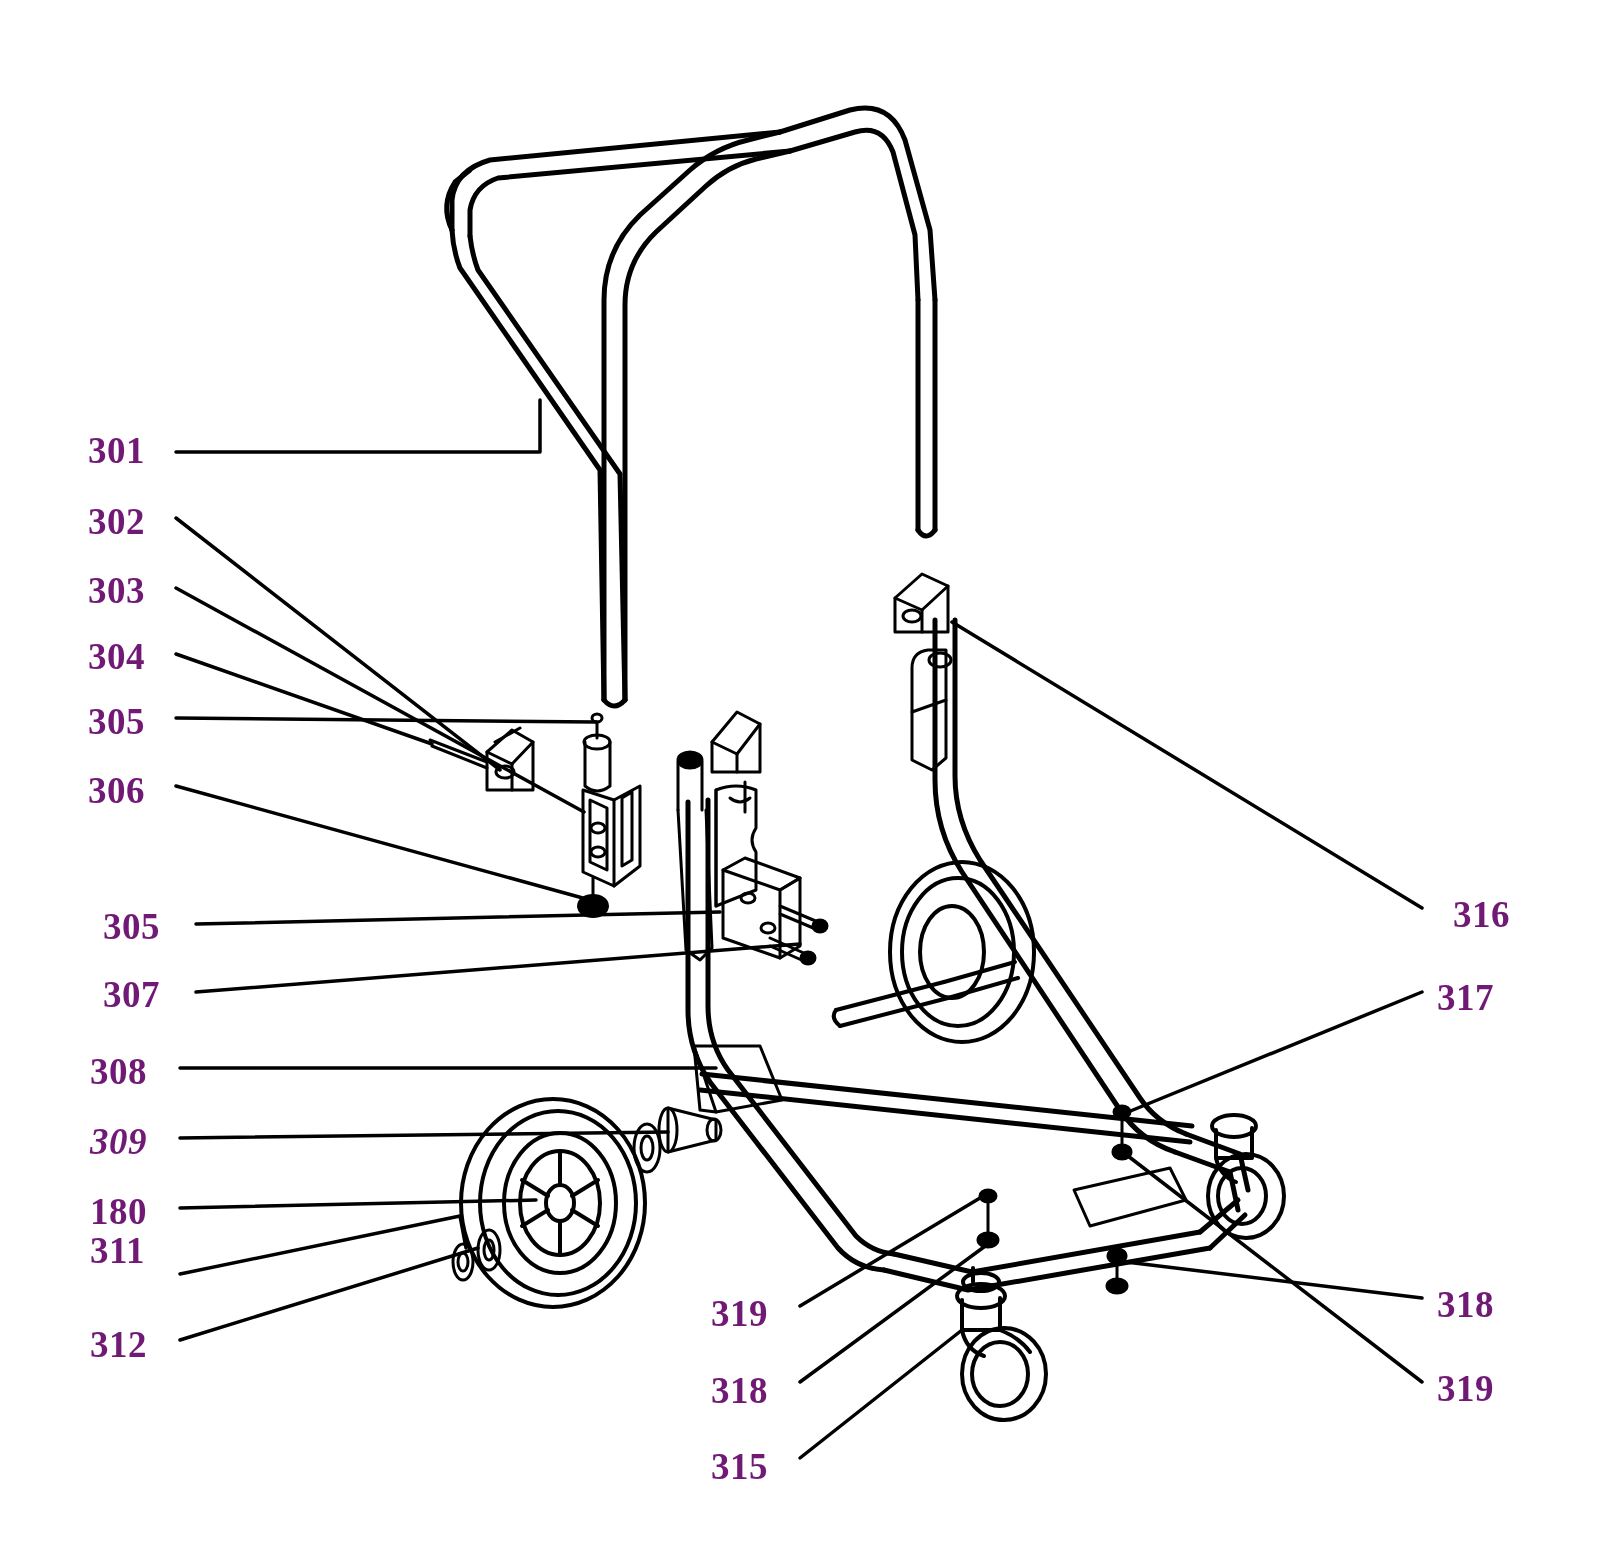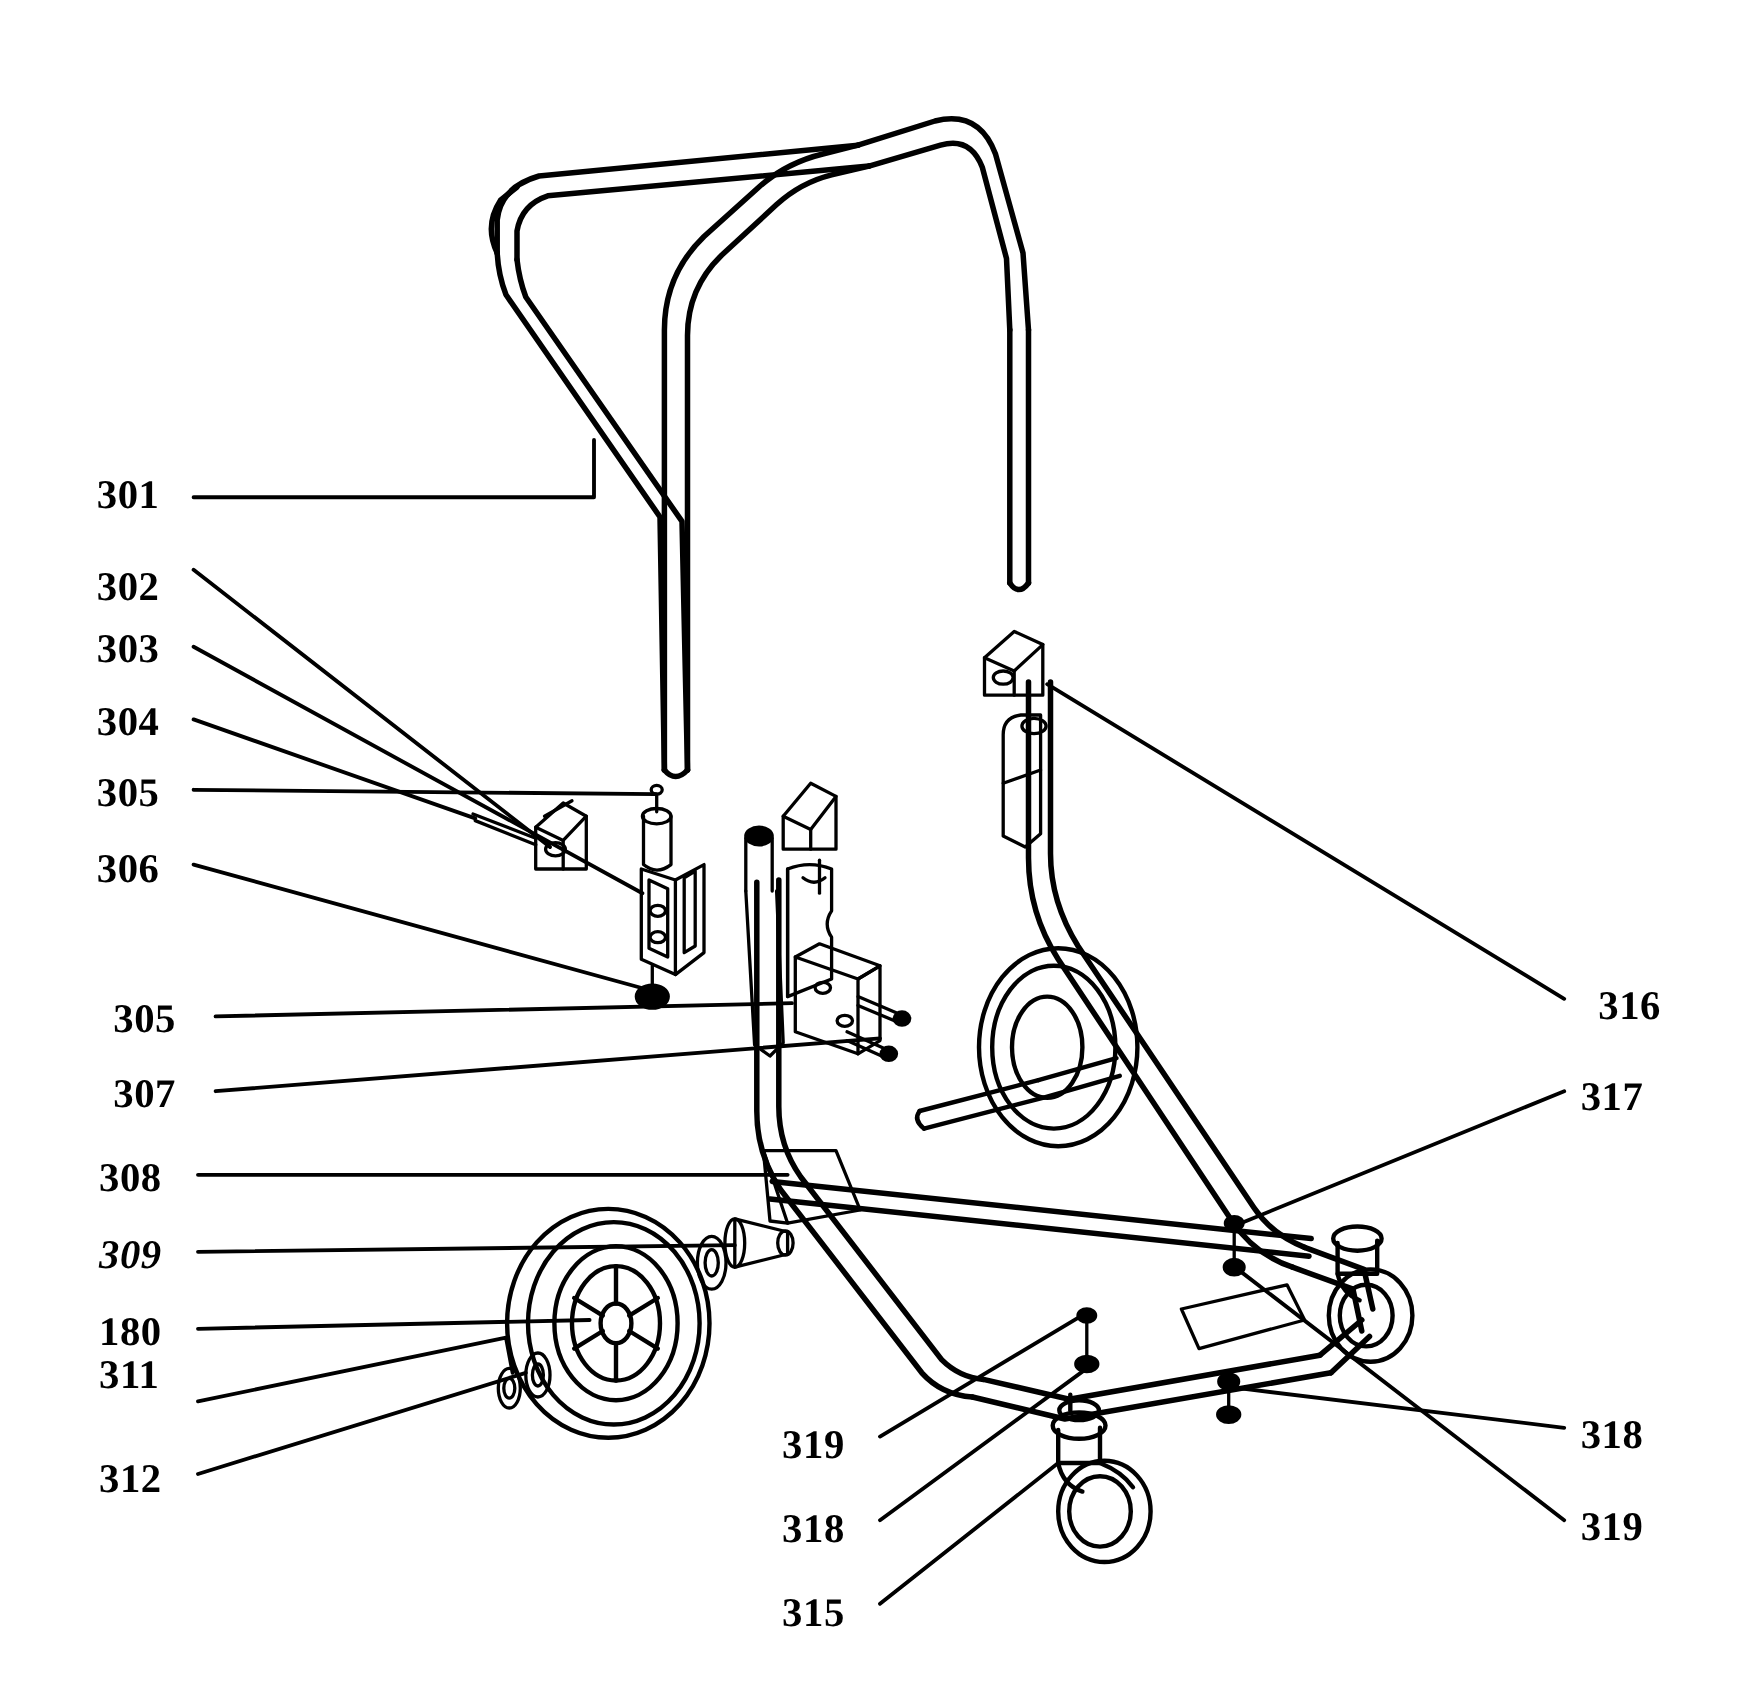--- a/index.html
+++ b/index.html
@@ -20,21 +20,21 @@
     left: 0;
     top: 0;
     width: 1600px;
     height: 1547px;
   }
   .callout-label {
     position: absolute;
     font-family: "Liberation Serif", serif;
     font-size: 37px;
     font-weight: bold;
-    color: #000000;
+    color: #701a75;
     letter-spacing: 0.5px;
     white-space: nowrap;
     line-height: 1;
   }
 </style>
 </head>
 <body>
 
 <div id="page">
 
@@ -271,21 +271,21 @@
         <path d="M1422 1298 L1126 1262"></path>
         <path d="M1422 1382 L1128 1156"></path>
         <path d="M800 1306 L980 1198"></path>
         <path d="M800 1382 L988 1244"></path>
         <path d="M800 1458 L962 1330"></path>
       </g>
     </g>
   </svg>
 
   <div class="callout-label" style="left:88px;  top:432px;">301</div>
-  <div class="callout-label" style="left:88px;  top:503px;margin-top:12px;">302</div>
+  <div class="callout-label" style="left:88px;  top:503px;">302</div>
   <div class="callout-label" style="left:88px;  top:572px;">303</div>
   <div class="callout-label" style="left:88px;  top:638px;">304</div>
   <div class="callout-label" style="left:88px;  top:703px;">305</div>
   <div class="callout-label" style="left:88px;  top:772px;">306</div>
   <div class="callout-label" style="left:103px; top:908px;">305</div>
   <div class="callout-label" style="left:103px; top:976px;">307</div>
   <div class="callout-label" style="left:90px;  top:1053px;">308</div>
   <div class="callout-label" style="left:90px;  top:1123px;font-style:italic;">309</div>
   <div class="callout-label" style="left:90px;  top:1193px;">180</div>
   <div class="callout-label" style="left:90px;  top:1232px;">311</div>

